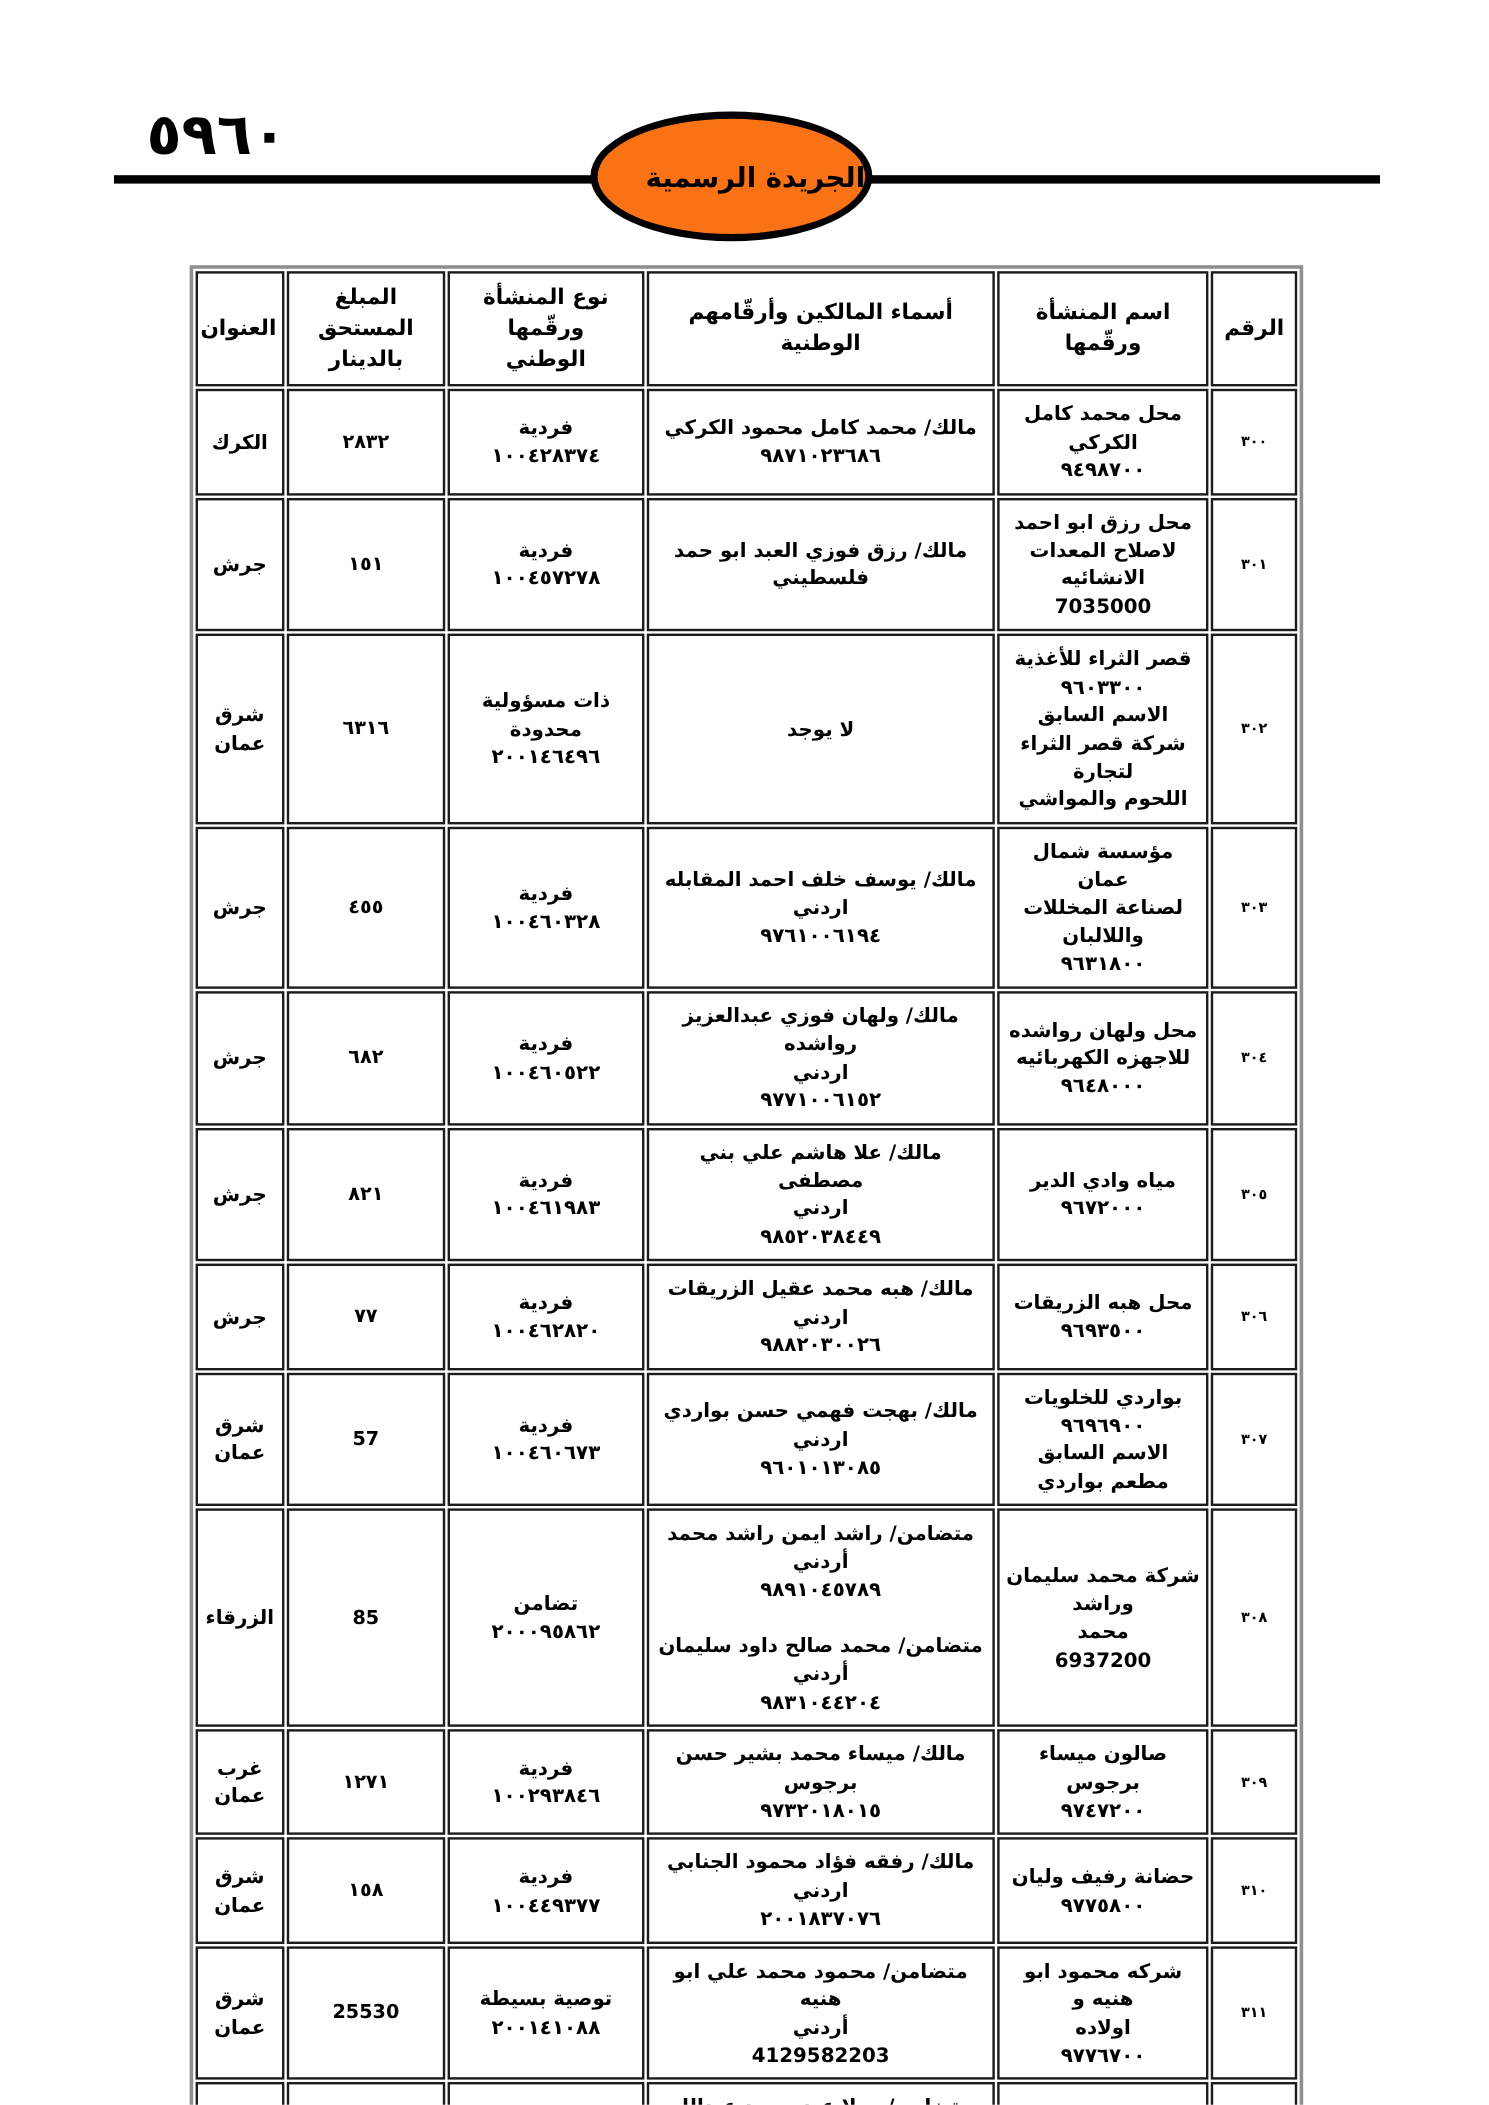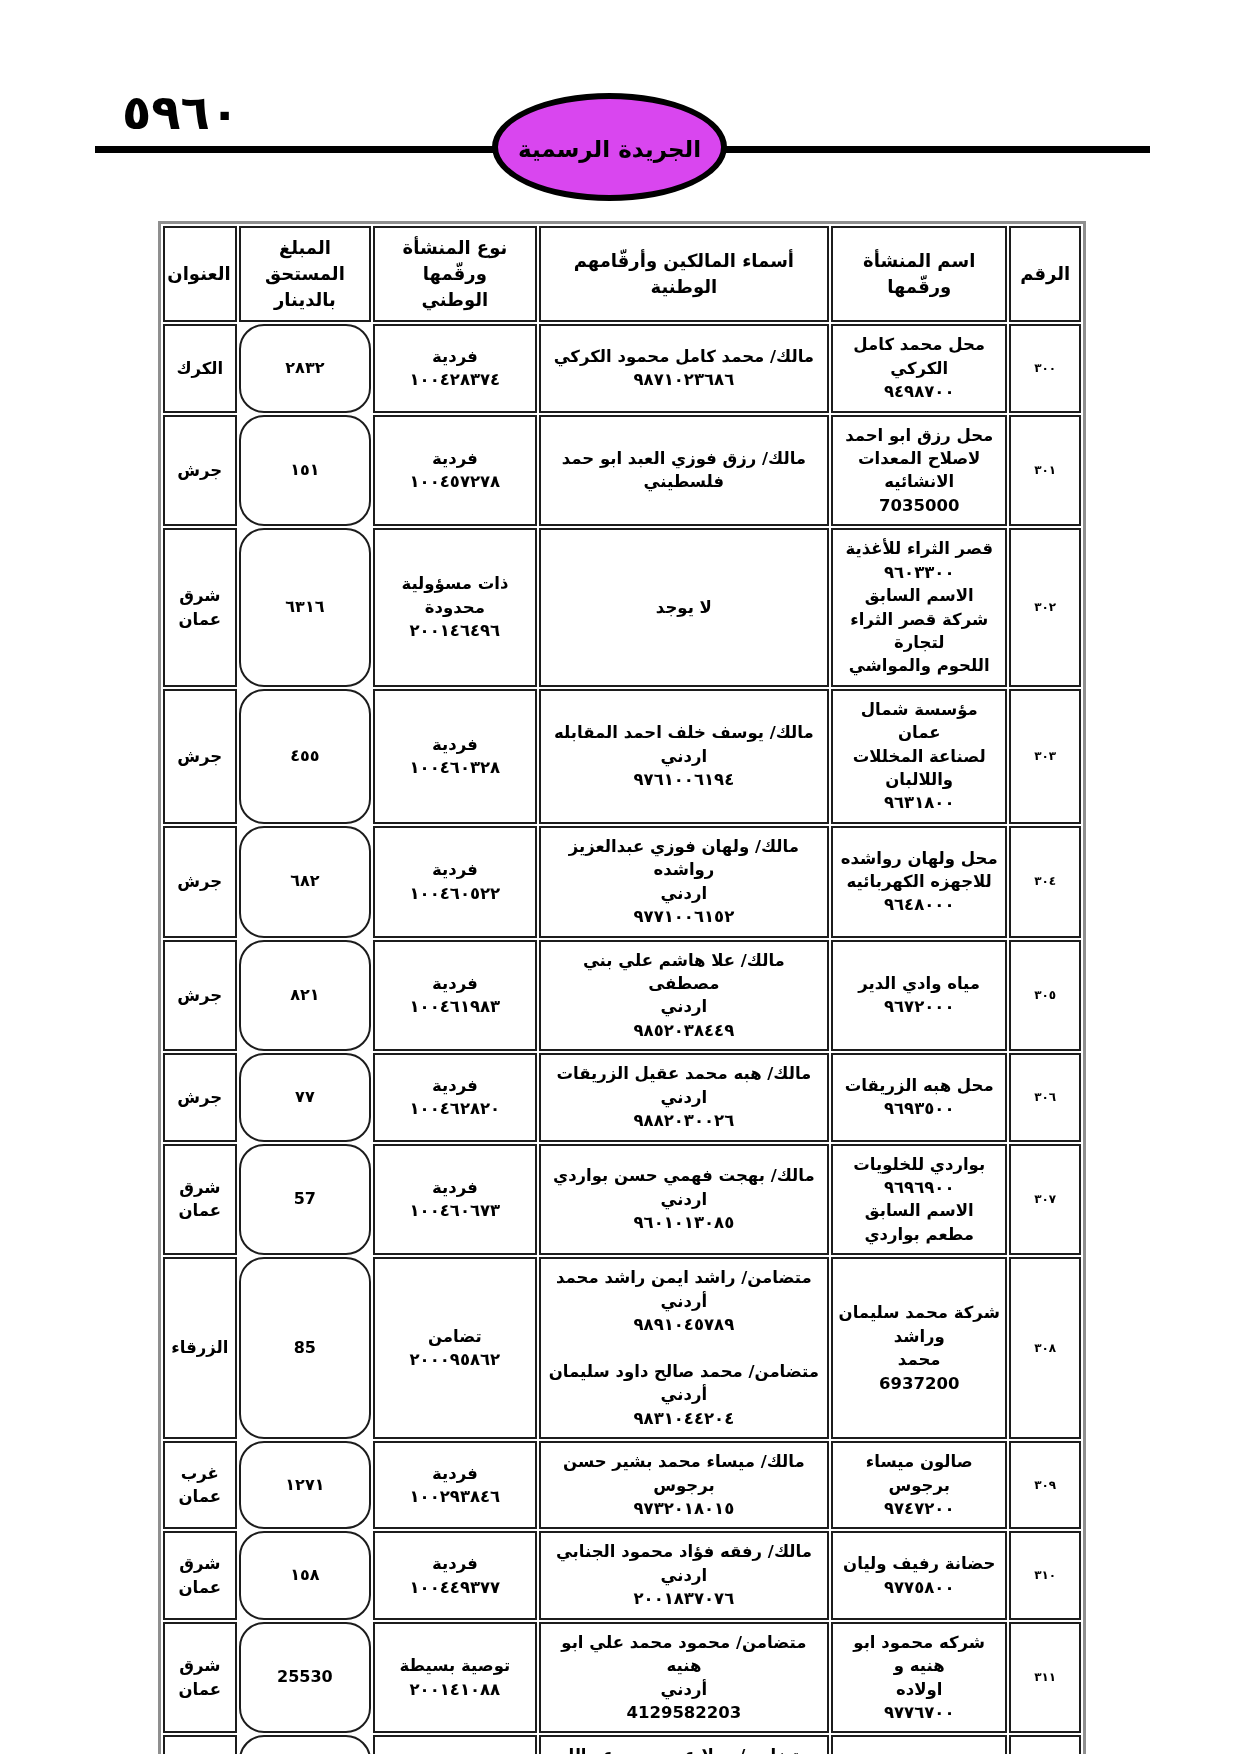--- a/index.html
+++ b/index.html
@@ -39,24 +39,23 @@
     background: #000;
   }
   .gazette-banner {
     position: absolute;
     left: 492px;
     top: 93px;
     width: 235px;
     height: 108px;
     border: 6px solid #000;
     border-radius: 50%;
-    background: #d946ef;
+    background: #f97316;
     display: flex;
     align-items: center;
-    justify-content: center;
   }
   .gazette-banner span {
     font-size: 23px;
     font-weight: 700;
     color: #000;
     padding-top: 4px;
   }
 
   
   .table-wrap {
@@ -88,21 +87,21 @@
     line-height: 1.45;
     font-weight: 700;
     height: 64px;
   }
   .gazette-table td {
     font-size: 16.5px;
     line-height: 1.42;
     font-weight: 700;
   }
   td[data-field="number"]  { font-size: 12px; letter-spacing: 1px; }
-  td[data-field="amount"]  { font-size: 16px; border-radius: 25px; }
+  td[data-field="amount"]  { font-size: 16px; }
 
   col.c-number  { width: 7.9%; }
   col.c-est     { width: 19.4%; }
   col.c-owners  { width: 32.0%; }
   col.c-type    { width: 18.0%; }
   col.c-amount  { width: 14.6%; }
   col.c-address { width: 8.1%; }
 </style>
 </head>
 <body>

